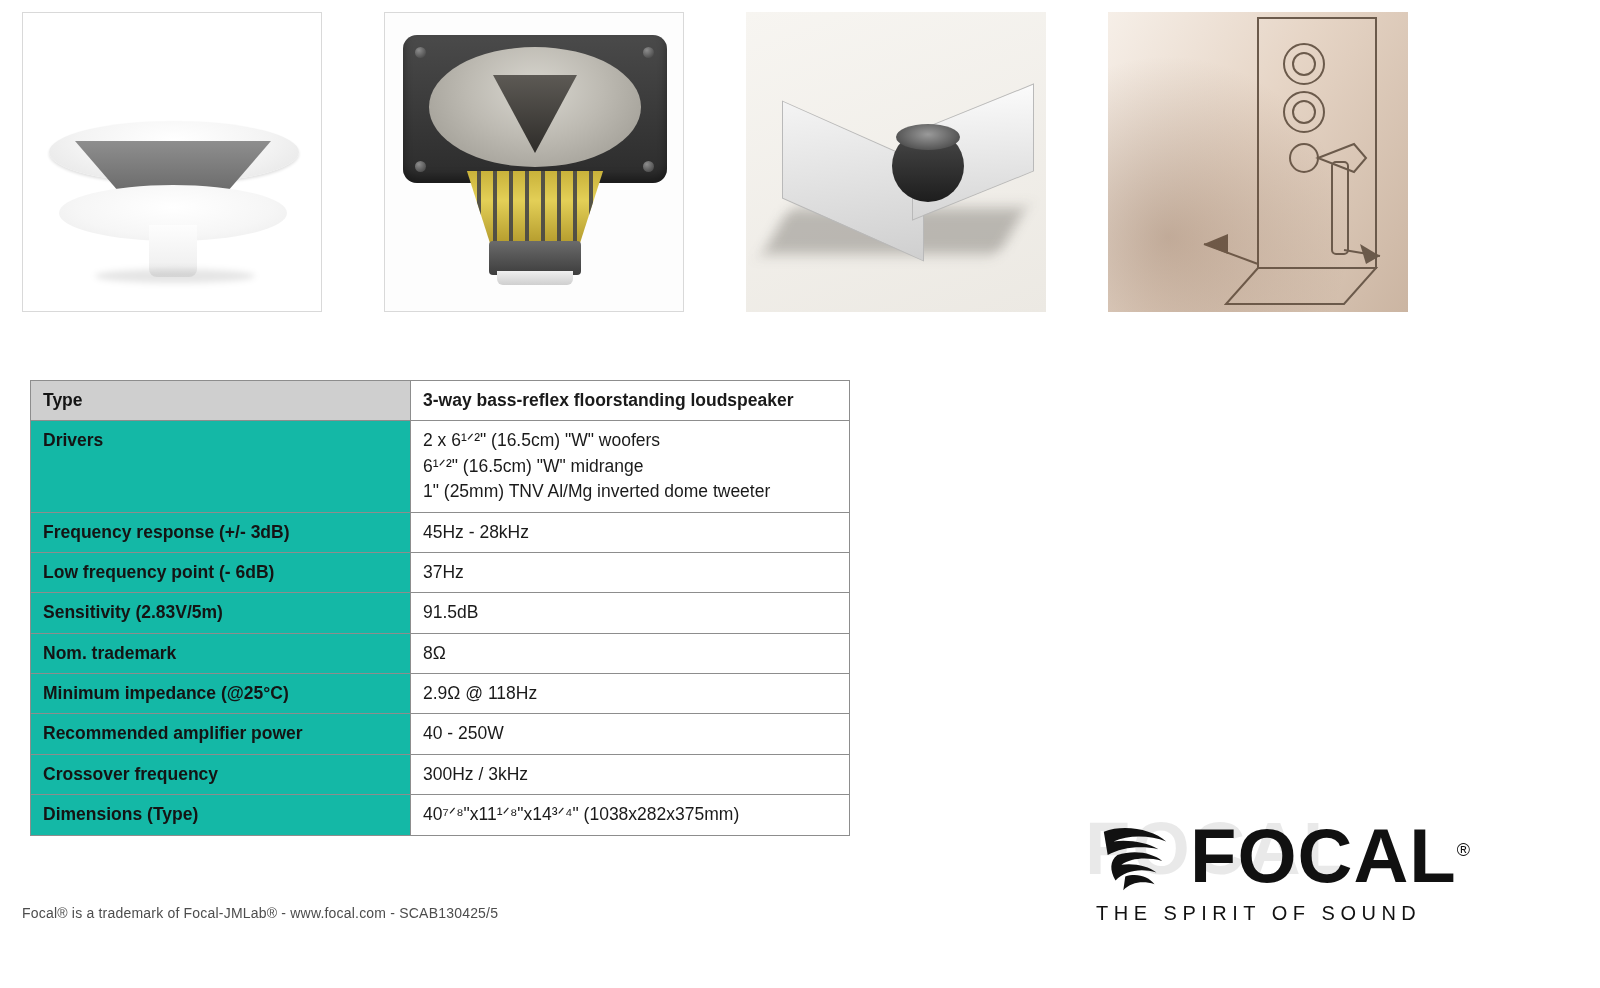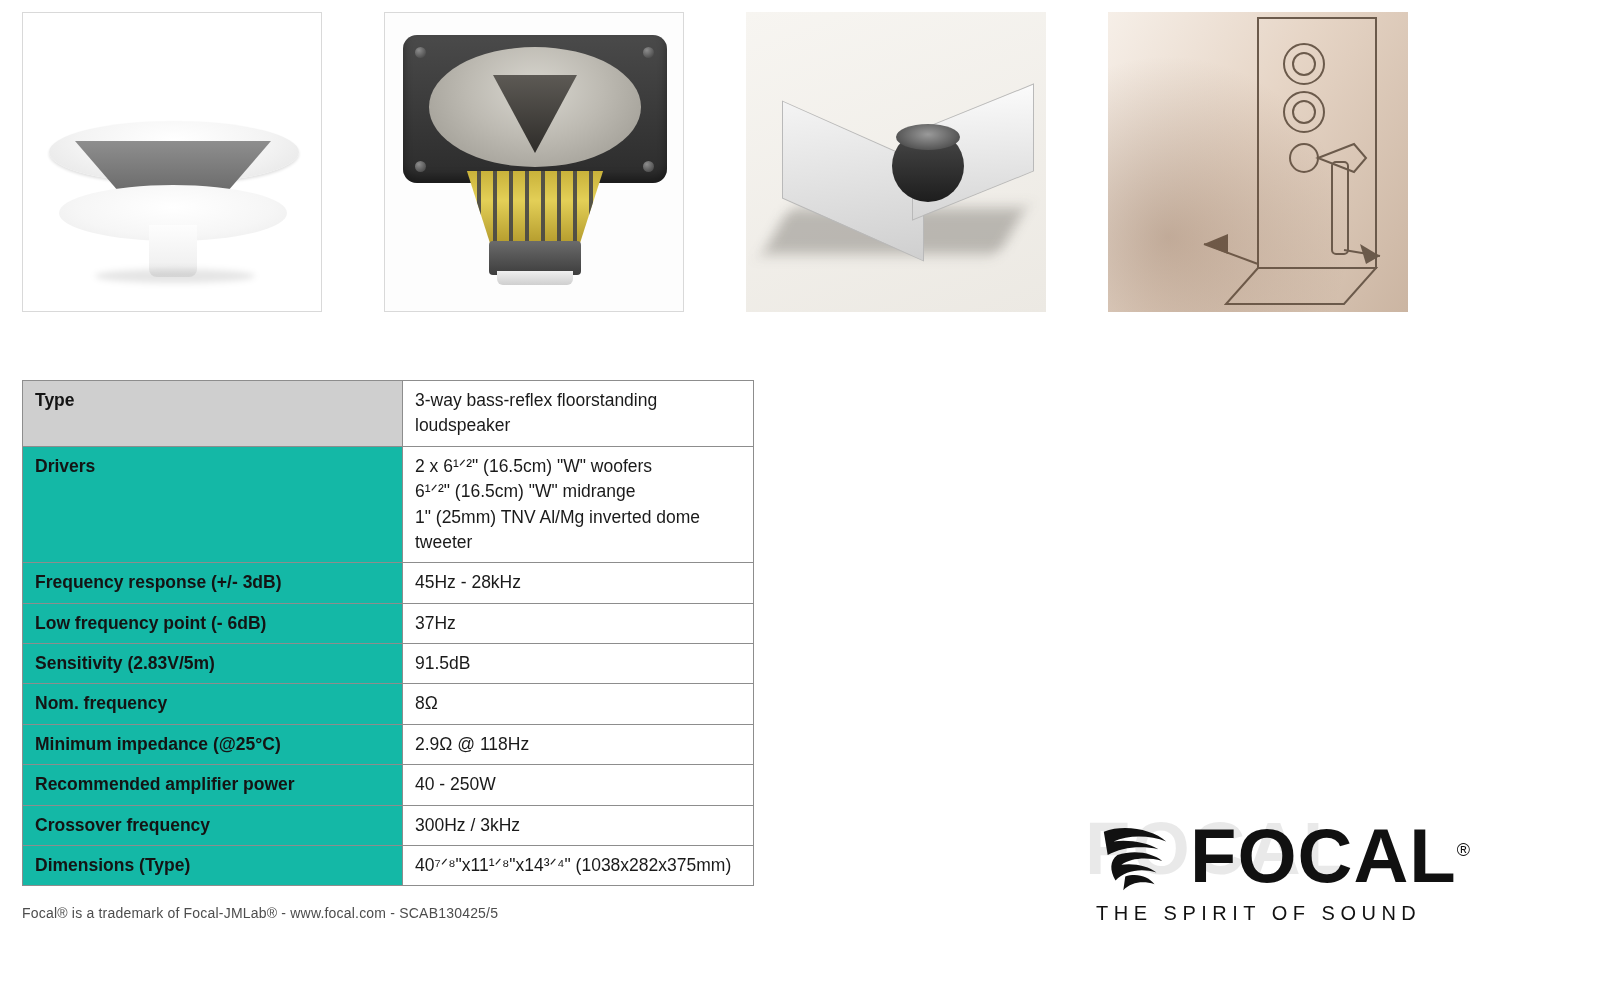--- a/index.html
+++ b/index.html
@@ -180,44 +180,44 @@
   
   .draw-wrap { position: absolute; inset: 0; background: linear-gradient(120deg,#f6efe8 0%, #e6d5c6 45%, #cbb5a2 100%); }
   .draw-grain {
     position: absolute; inset: 0;
     background: radial-gradient(circle at 20% 75%, rgba(120,85,60,.35) 0%, rgba(120,85,60,0) 55%);
   }
 
   
   .spec-table {
     position: absolute;
-    left: 22px;
+    left: 30px;
     top: 380px;
-    width: 732px;
+    width: 820px;
     border-collapse: collapse;
     font-size: 17.5px;
   }
   .spec-table td {
     border: 1px solid #8d8d8d;
     padding: 7px 12px;
     vertical-align: top;
     line-height: 1.45;
   }
   .spec-table td.label {
     width: 355px;
     background: #14b8a6;
     font-weight: bold;
     color: #141414;
   }
   .spec-table td.value {
     background: #ffffff;
     color: #1a1a1a;
   }
   .spec-table tr.head td.label { background: #cfcfcf; }
-  .spec-table tr.head td.value { font-weight: normal; }
+  .spec-table tr.head td.value { font-weight: bold; }
   .drivers-line { display: block; }
 
   
   .footer-note {
     position: absolute;
     left: 22px;
     top: 905px;
     font-size: 14px;
     color: #4d4d4d;
     letter-spacing: .2px;
@@ -360,21 +360,21 @@
     </tr>
     <tr>
       <td class="label">Low frequency point (- 6dB)</td>
       <td class="value">37Hz</td>
     </tr>
     <tr>
       <td class="label">Sensitivity (2.83V/5m)</td>
       <td class="value">91.5dB</td>
     </tr>
     <tr>
-      <td class="label">Nom. frequency</td>
+      <td class="label">Nom. trademark</td>
       <td class="value">8Ω</td>
     </tr>
     <tr>
       <td class="label">Minimum impedance (@25°C)</td>
       <td class="value">2.9Ω @ 118Hz</td>
     </tr>
     <tr>
       <td class="label">Recommended amplifier power</td>
       <td class="value">40 - 250W</td>
     </tr>

